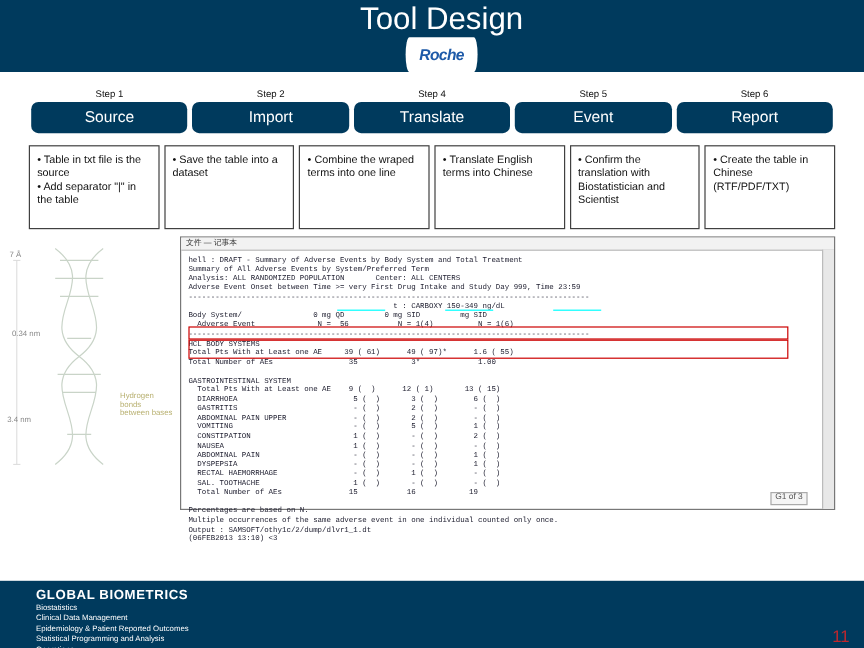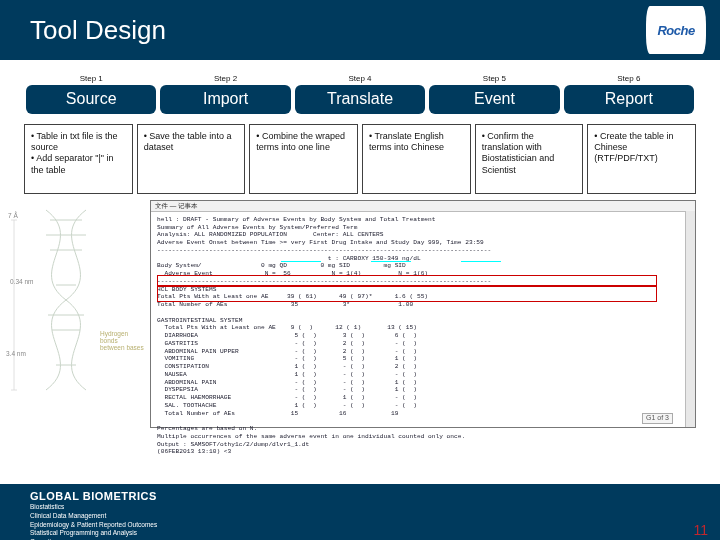--- a/index.html
+++ b/index.html
@@ -1,28 +1,28 @@
 <!DOCTYPE html>
 <html><head>
 <meta charset="utf-8">
 <style>
   * { box-sizing: border-box; margin: 0; padding: 0; }
   html, body { width: 720px; height: 540px; font-family: Arial, sans-serif; background: #fff; overflow: hidden; }
   .titlebar {
     background: #003a5d; color: #fff; height: 60px; display: flex; align-items: center;
-    padding-left: 30px; justify-content: space-between; padding-right: 14px;
+    padding-left: 30px; justify-content: space-between; padding-right: 14px; flex-direction: column;
   }
   .titlebar h1 { font-size: 26px; font-weight: normal; }
   .logo { width: 60px; height: 48px; background: #fff; border-radius: 4px / 18px; display: flex; align-items: center; justify-content: center; color: #1e5aa8; font-weight: bold; font-size: 13px; font-style: italic; letter-spacing: -0.5px;}
   .steps-wrap { padding: 14px 24px 4px 24px; }
   .steps { display: flex; gap: 0; }
   .step { flex: 1; text-align: center; }
   .step-label { font-size: 8px; color: #111; margin-bottom: 2px; }
   .step-title {
-    background: #003a5d; color: #fff; font-size: 16px; padding: 6px 2px;
+    background: #003a5d; color: #fff; font-size: 13px; padding: 6px 2px;
     border-radius: 6px; margin: 0 2px; line-height: 1.05;
   }
   .step-title.small { font-size: 12px; padding: 3px 2px; }
   .descs { display: flex; gap: 4px; padding: 6px 24px 4px 24px; }
   .desc {
     flex: 1; font-size: 9px; color: #111; line-height: 1.25;
     border: 1px solid #404040; padding: 6px 6px; min-height: 70px;
   }
   .desc .bullet { display: block; }
   .desc .bullet::before { content: "• "; }

